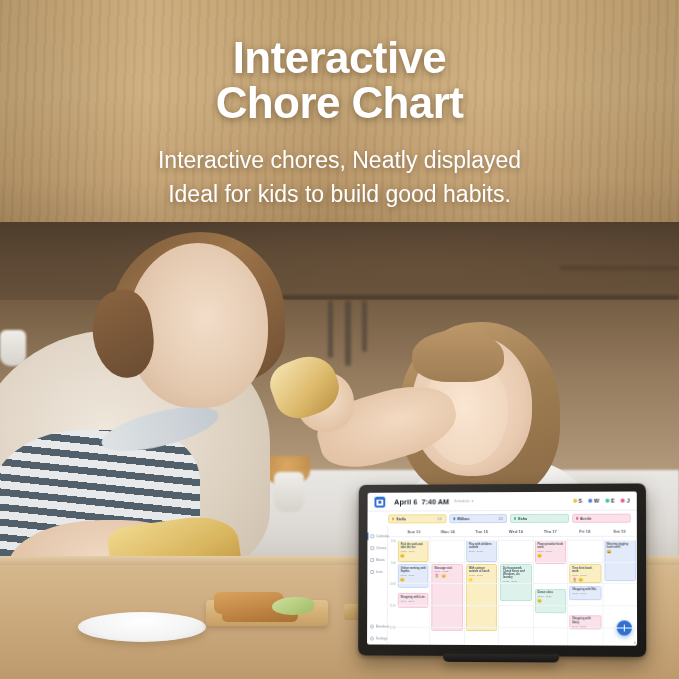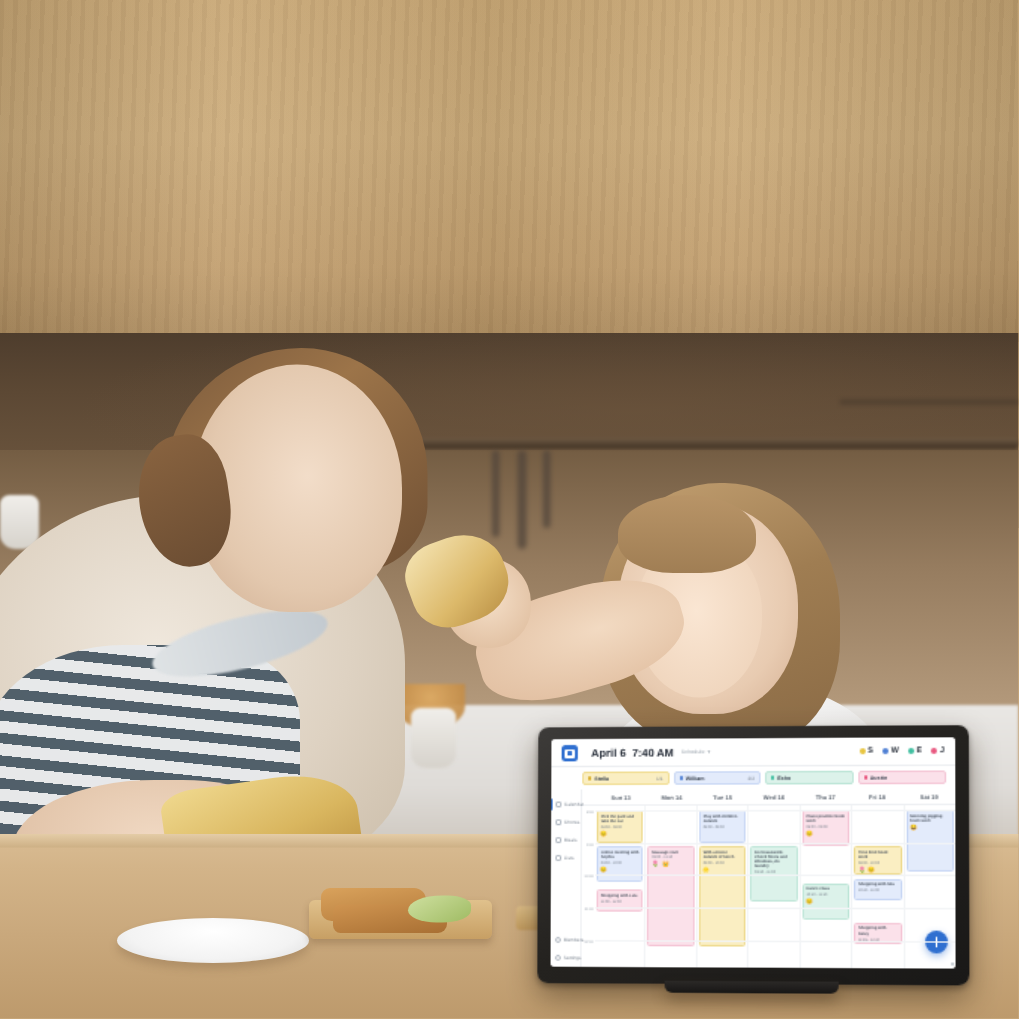--- a/index.html
+++ b/index.html
@@ -386,20 +386,26 @@
     <div class="counter"></div>
     <div class="counter-edge"></div>
     <div class="plate"></div>
     <div class="board"></div>
     <div class="toast1"></div>
     <div class="toast2"></div>
     <div class="lettuce"></div>
     <div class="board2"></div>
   </div>
 
+  <div class="headline">
+    <div class="h-title">Interactive</div>
+    <div class="h-title">Chore Chart</div>
+    <div class="h-sub">Interactive chores, Neatly displayed</div>
+    <div class="h-sub" style="margin-top:2px;">Ideal for kids to build good habits.</div>
+  </div>
 
   <div class="tablet">
     <div class="bezel"></div>
     <div class="stand"></div>
 
     <div class="screen">
 
       <div class="app-head">
         <div class="cal-icon"></div>
         <div class="head-date">April 6</div>

